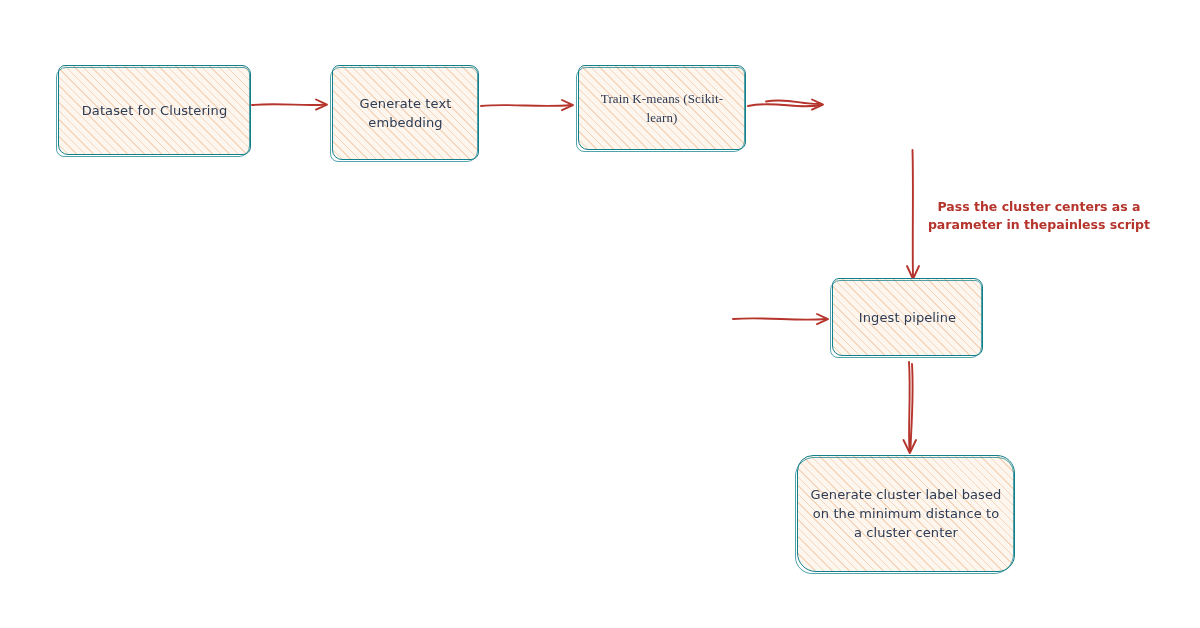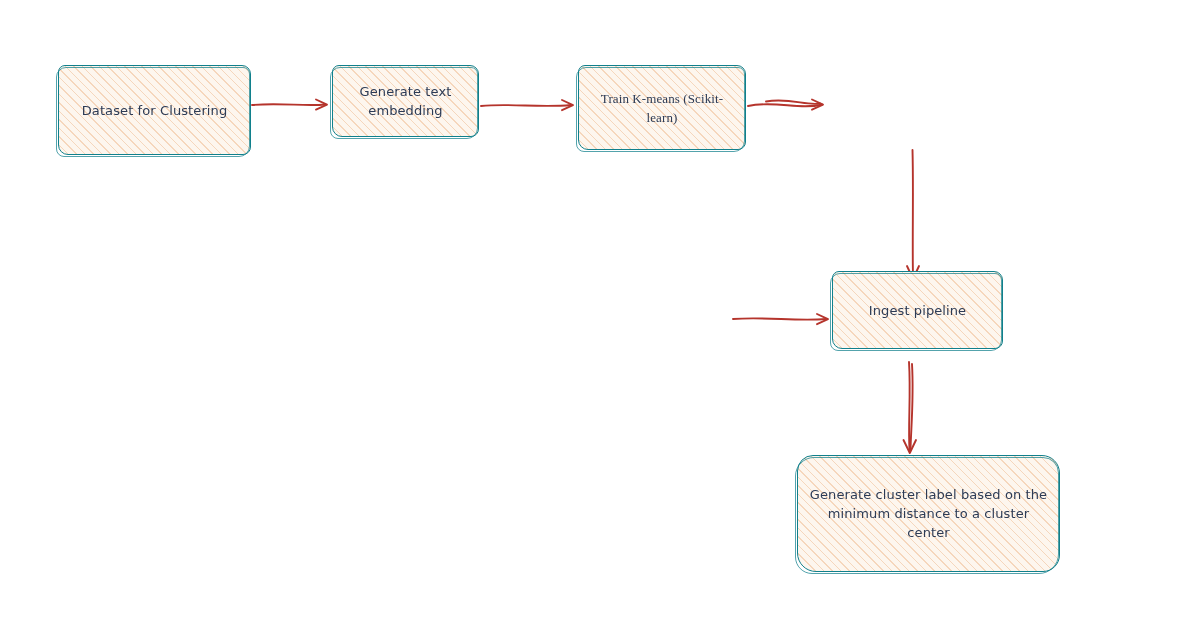--- a/index.html
+++ b/index.html
@@ -144,40 +144,41 @@
       </g>
     </g>
   </svg>
 
   <div class="node" style="left:58px; top:65px; width:193px; height:90px;">
     <div class="box-shape"></div>
     <div class="box-sketch"></div>
     <span class="label">Dataset for Clustering</span>
   </div>
 
-  <div class="node" style="left:332px; top:65px; width:147px; height:72px;">
+  <div class="node" style="left:332px; top:65px; width:147px; height:95px;">
     <div class="box-shape"></div>
     <div class="box-sketch"></div>
     <span class="label">Generate text embedding</span>
   </div>
 
   <div class="node" style="left:578px; top:65px; width:168px; height:85px;font-family:Liberation Serif, serif;">
     <div class="box-shape"></div>
     <div class="box-sketch"></div>
     <span class="label">Train K-means (Scikit-learn)</span>
   </div>
 
 
 
-  <div class="node" style="left:832px; top:271px; width:171px; height:78px;">
+  <div class="node" style="left:832px; top:278px; width:151px; height:78px;">
     <div class="box-shape"></div>
     <div class="box-sketch"></div>
     <span class="label">Ingest pipeline</span>
   </div>
 
-  <div class="node" style="left:797px; top:455px; width:263px; height:117px;">
+  <div class="node" style="left:797px; top:455px; width:218px; height:117px;">
     <div class="box-shape r-large"></div>
     <div class="box-sketch r-large"></div>
     <span class="label">Generate cluster label based on the minimum distance to a cluster center</span>
   </div>
 
+  <div class="annotation" style="left:925px; top:198px; width:228px;">Pass the cluster centers as a parameter in thepainless script</div>
 
 </div>
 
 </body></html>

